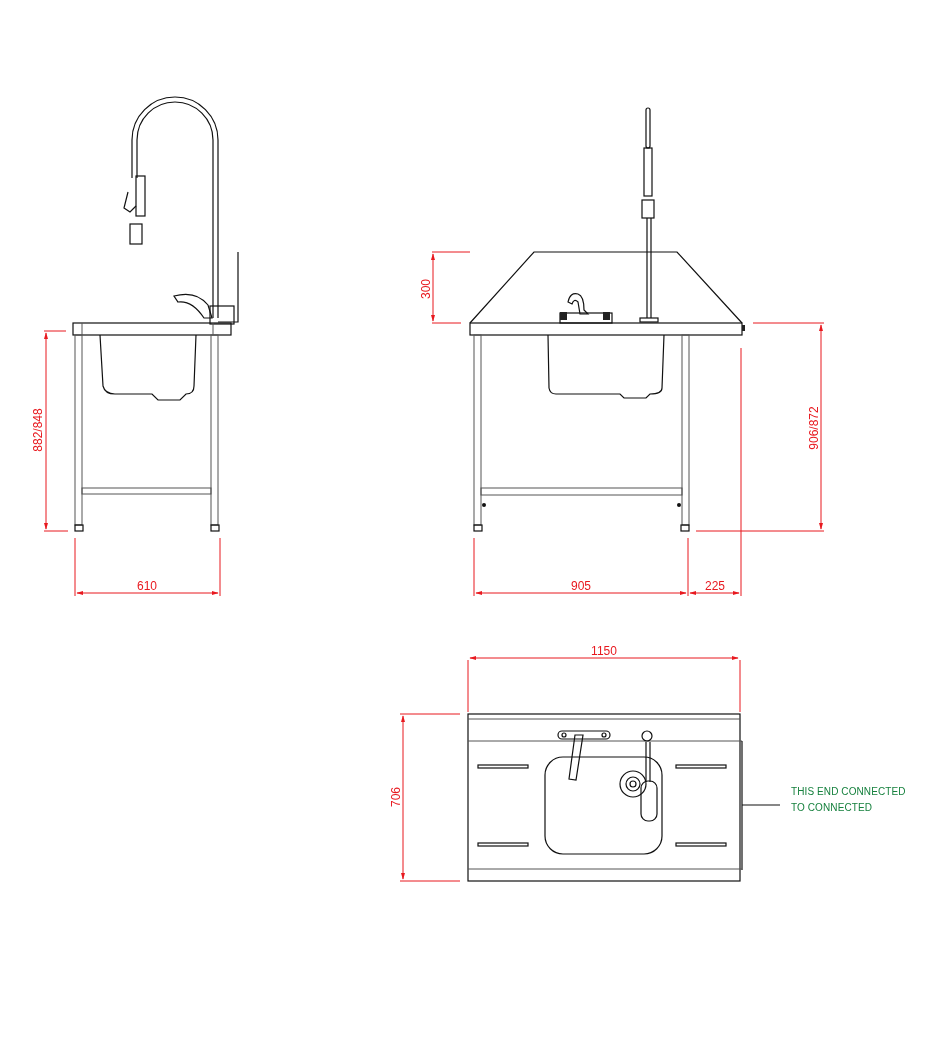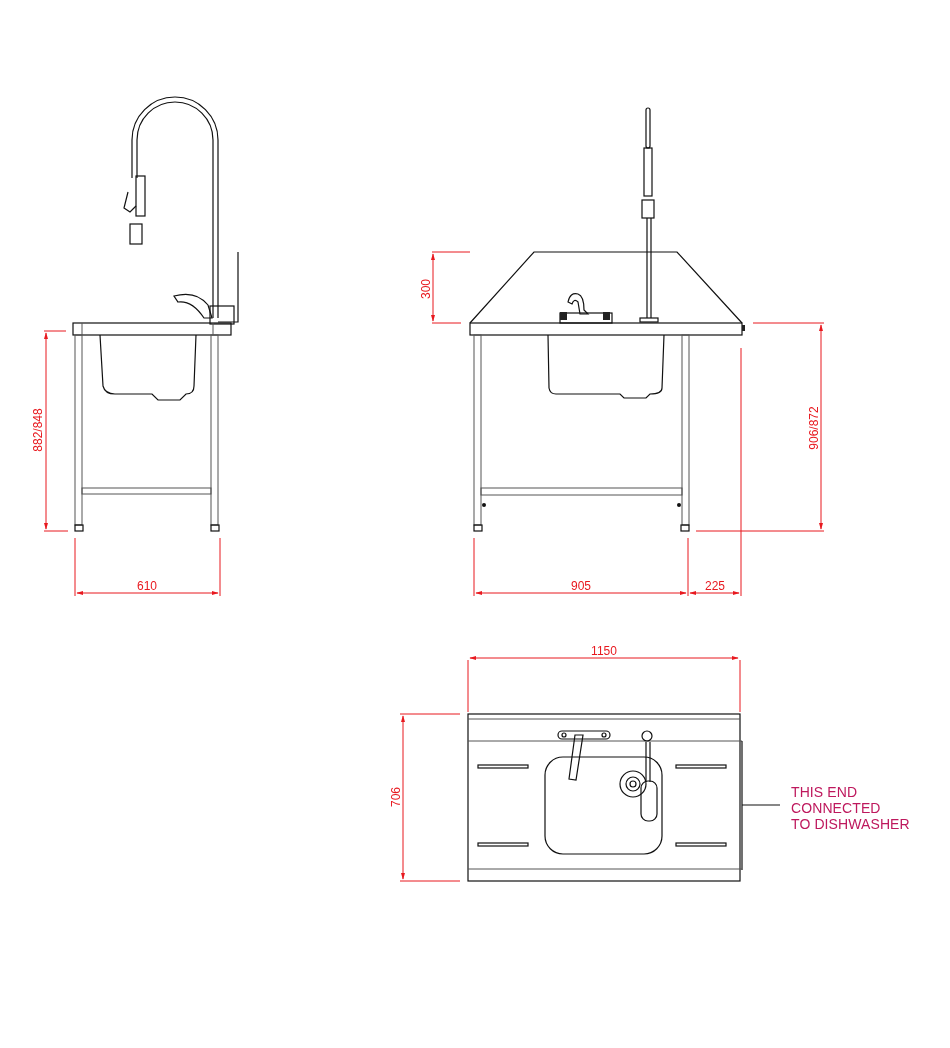--- a/index.html
+++ b/index.html
@@ -3,21 +3,21 @@
 <meta charset="utf-8">
 <style>
   html, body { margin: 0; padding: 0; background: #ffffff; }
   body { width: 950px; height: 1048px; position: relative; overflow: hidden;
          font-family: "Liberation Sans", sans-serif; }
   svg { position: absolute; left: 0; top: 0; }
   .ln { stroke: #111; fill: none; stroke-width: 1.2; }
   .lg { stroke: #555; fill: none; stroke-width: 1; }
   .dim { stroke: #e8191f; fill: none; stroke-width: 1; }
   .dimtxt { fill: #e8191f; font-size: 12px; font-family: "Liberation Sans", sans-serif; }
-  .note { position: absolute; left: 791px; top: 784px; font-size: 14px; color: #be185d;
+  .note { position: absolute; left: 791px; top: 784px; font-size: 10px; color: #15803d;
           line-height: 16px; letter-spacing: 0.1px; }
 </style>
 </head>
 <body>
 
 <svg width="950" height="1048" viewBox="0 0 950 1048">
   <defs>
     <marker id="arr" viewBox="0 0 10 10" refX="9" refY="5" markerWidth="7" markerHeight="7" orient="auto-start-reverse">
       <path d="M0,2 L10,5 L0,8 z" fill="#e8191f"></path>
     </marker>
@@ -143,14 +143,14 @@
     <text class="dimtxt" x="604" y="655" text-anchor="middle"><tspan>1150</tspan></text>
     <line class="dim" x1="400" y1="714" x2="460" y2="714"></line>
     <line class="dim" x1="400" y1="881" x2="460" y2="881"></line>
     <line class="dim" x1="403" y1="716" x2="403" y2="879" marker-start="url(#arr)" marker-end="url(#arr)"></line>
     <text class="dimtxt" transform="translate(400,797) rotate(-90)" text-anchor="middle"><tspan>706</tspan></text>
   </g>
 </svg>
 
 <div class="note">
   <div>THIS END CONNECTED</div>
-  <div>TO DISHWASHER</div>
+  <div>TO CONNECTED</div>
 </div>
 
 </body></html>

